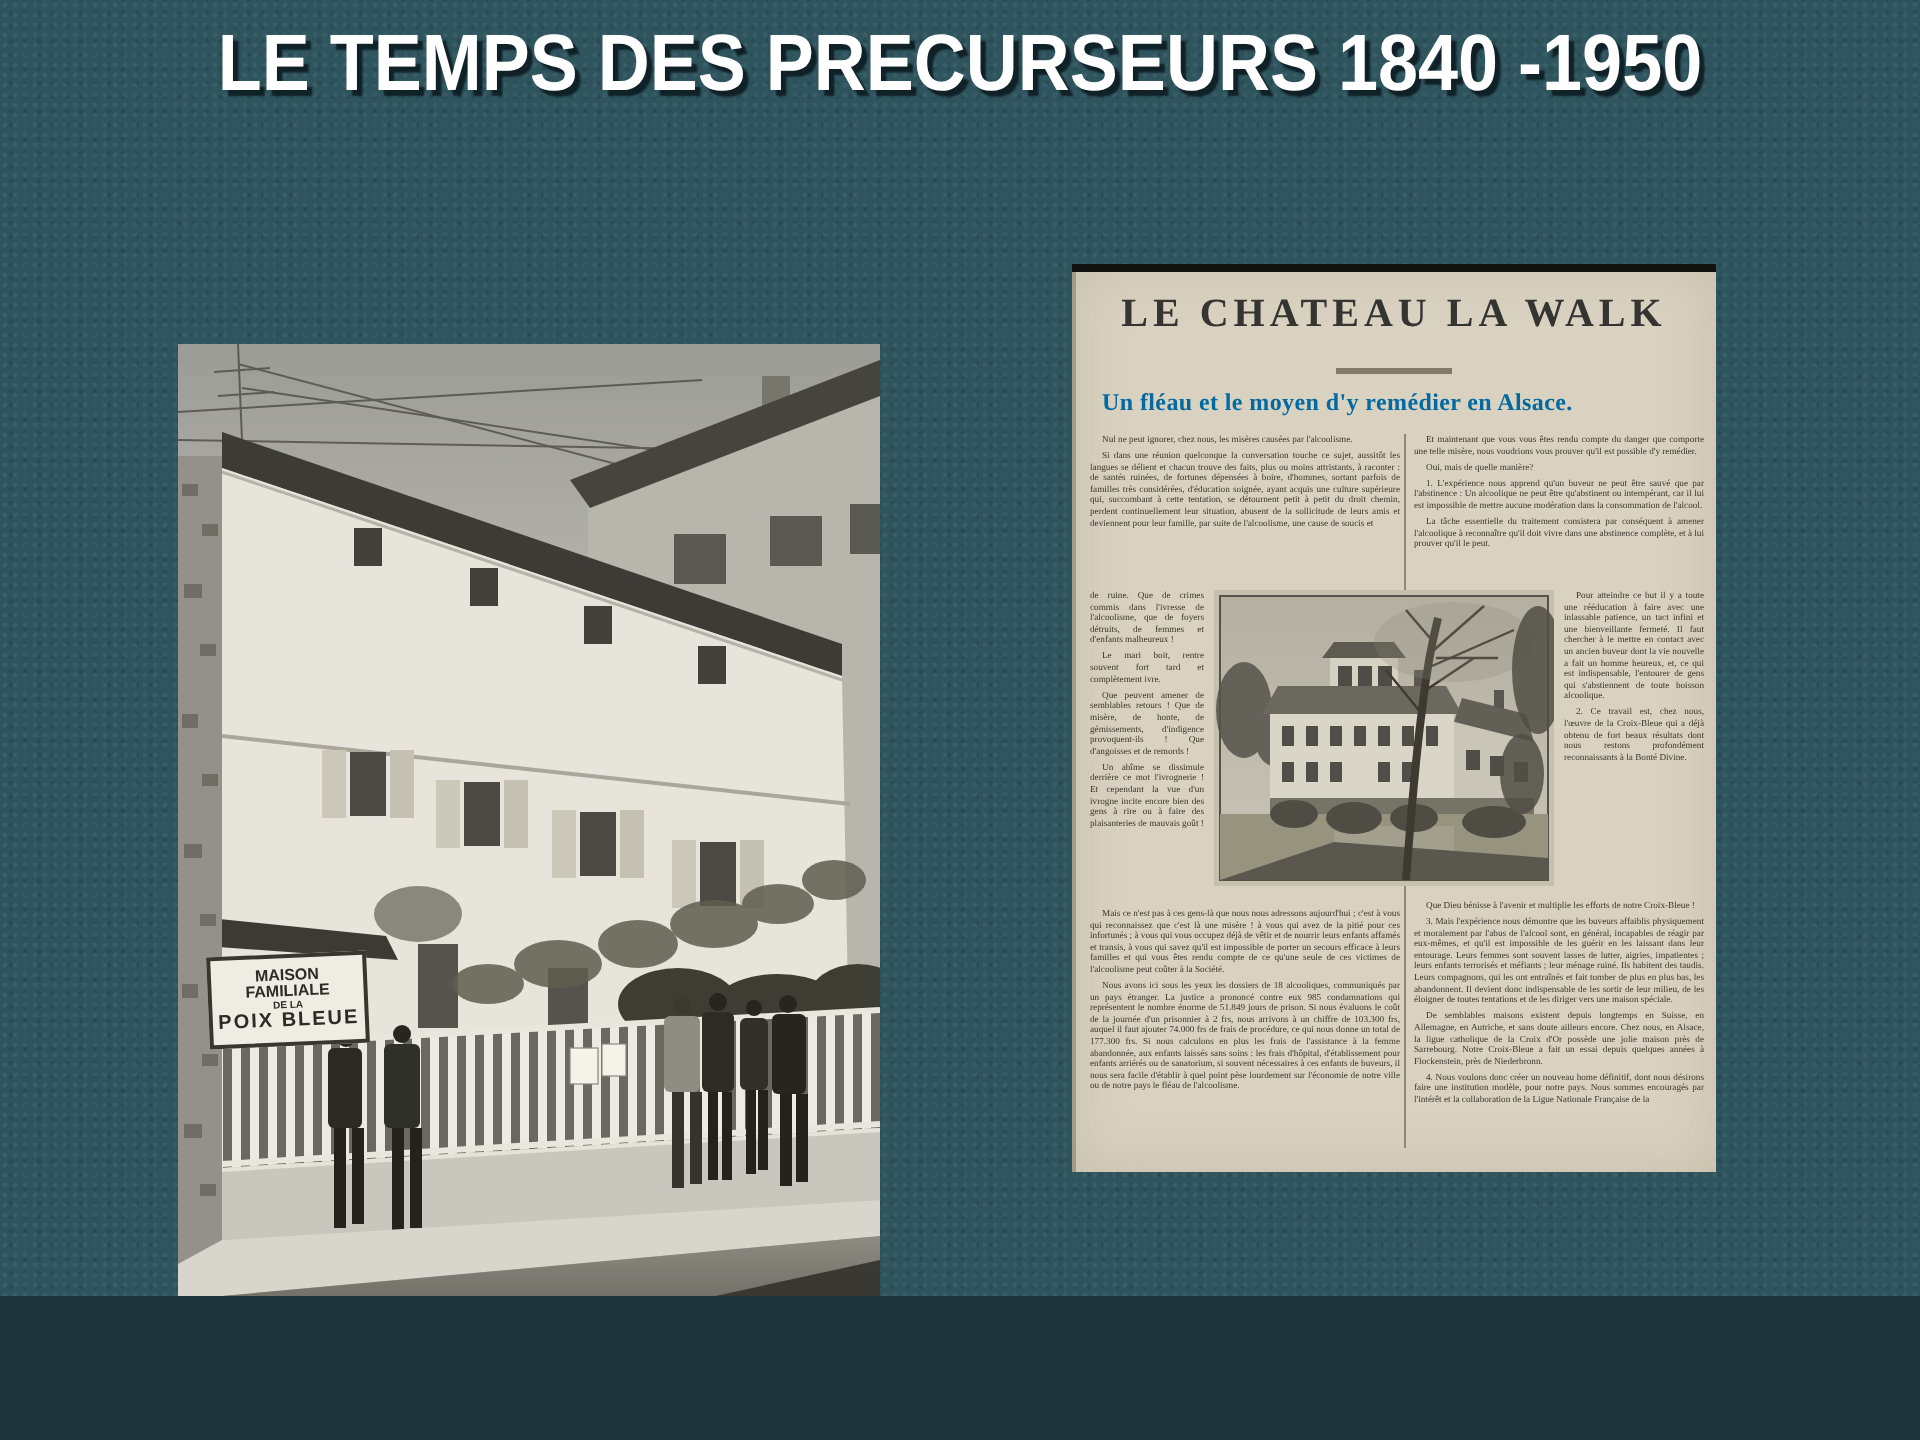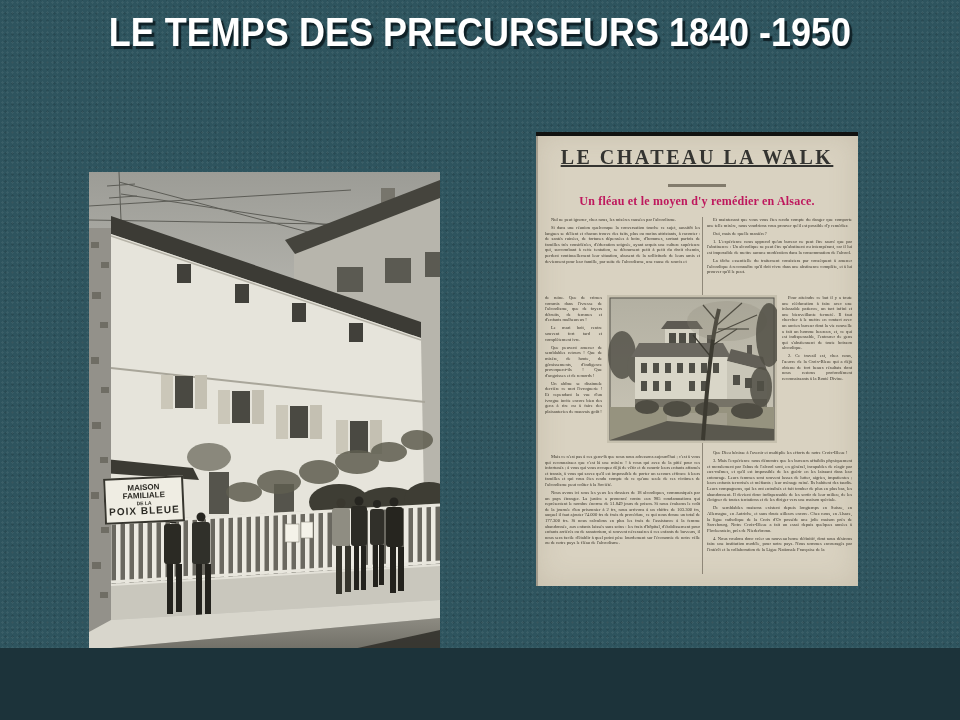--- a/index.html
+++ b/index.html
@@ -44,26 +44,26 @@
 
   
   .newspaper{
     position:absolute;left:536px;top:132px;width:322px;height:454px;
     background:#d9d2c1;overflow:hidden;
     box-shadow:inset 2px 0 0 rgba(30,28,22,0.25), inset 0 0 30px rgba(120,105,80,0.18);
   }
   .np-topedge{position:absolute;top:0;left:0;right:0;height:4px;background:#121210;}
   .np-headline{
     position:absolute;top:15px;left:0;width:100%;margin:0;text-align:center;
-    font:700 20px/1 "Liberation Serif",serif;letter-spacing:2.5px;color:#343431;text-decoration:underline;
+    font:700 20px/1 "Liberation Serif",serif;letter-spacing:2.5px;color:#343431;
   }
   .np-rule{position:absolute;top:52px;left:50%;width:58px;height:3px;margin-left:-29px;background:#827b6c;}
   .np-subtitle{
-    position:absolute;top:63px;left:0;width:100%;margin:0;text-align:center;
-    font:700 12px/1.1 "Liberation Serif",serif;color:#be185d;letter-spacing:0.2px;
+    position:absolute;top:63px;left:0;width:100%;margin:0;
+    font:700 12px/1.1 "Liberation Serif",serif;color:#0369a1;letter-spacing:0.2px;padding-left:15px;
   }
   .np-divider{position:absolute;left:166px;top:85px;height:357px;width:1px;background:rgba(70,62,50,0.5);}
   .np-text{
     position:absolute;overflow:hidden;
     font-family:"Liberation Serif",serif;font-size:4.6px;line-height:1.22;
     text-align:justify;color:#3a352b;
   }
   .np-text p{margin:0 0 2.5px;text-indent:6px;}
   .cont p:first-child{text-indent:0;}
   #colL-top{left:9px;top:85px;width:155px;height:77px;}

